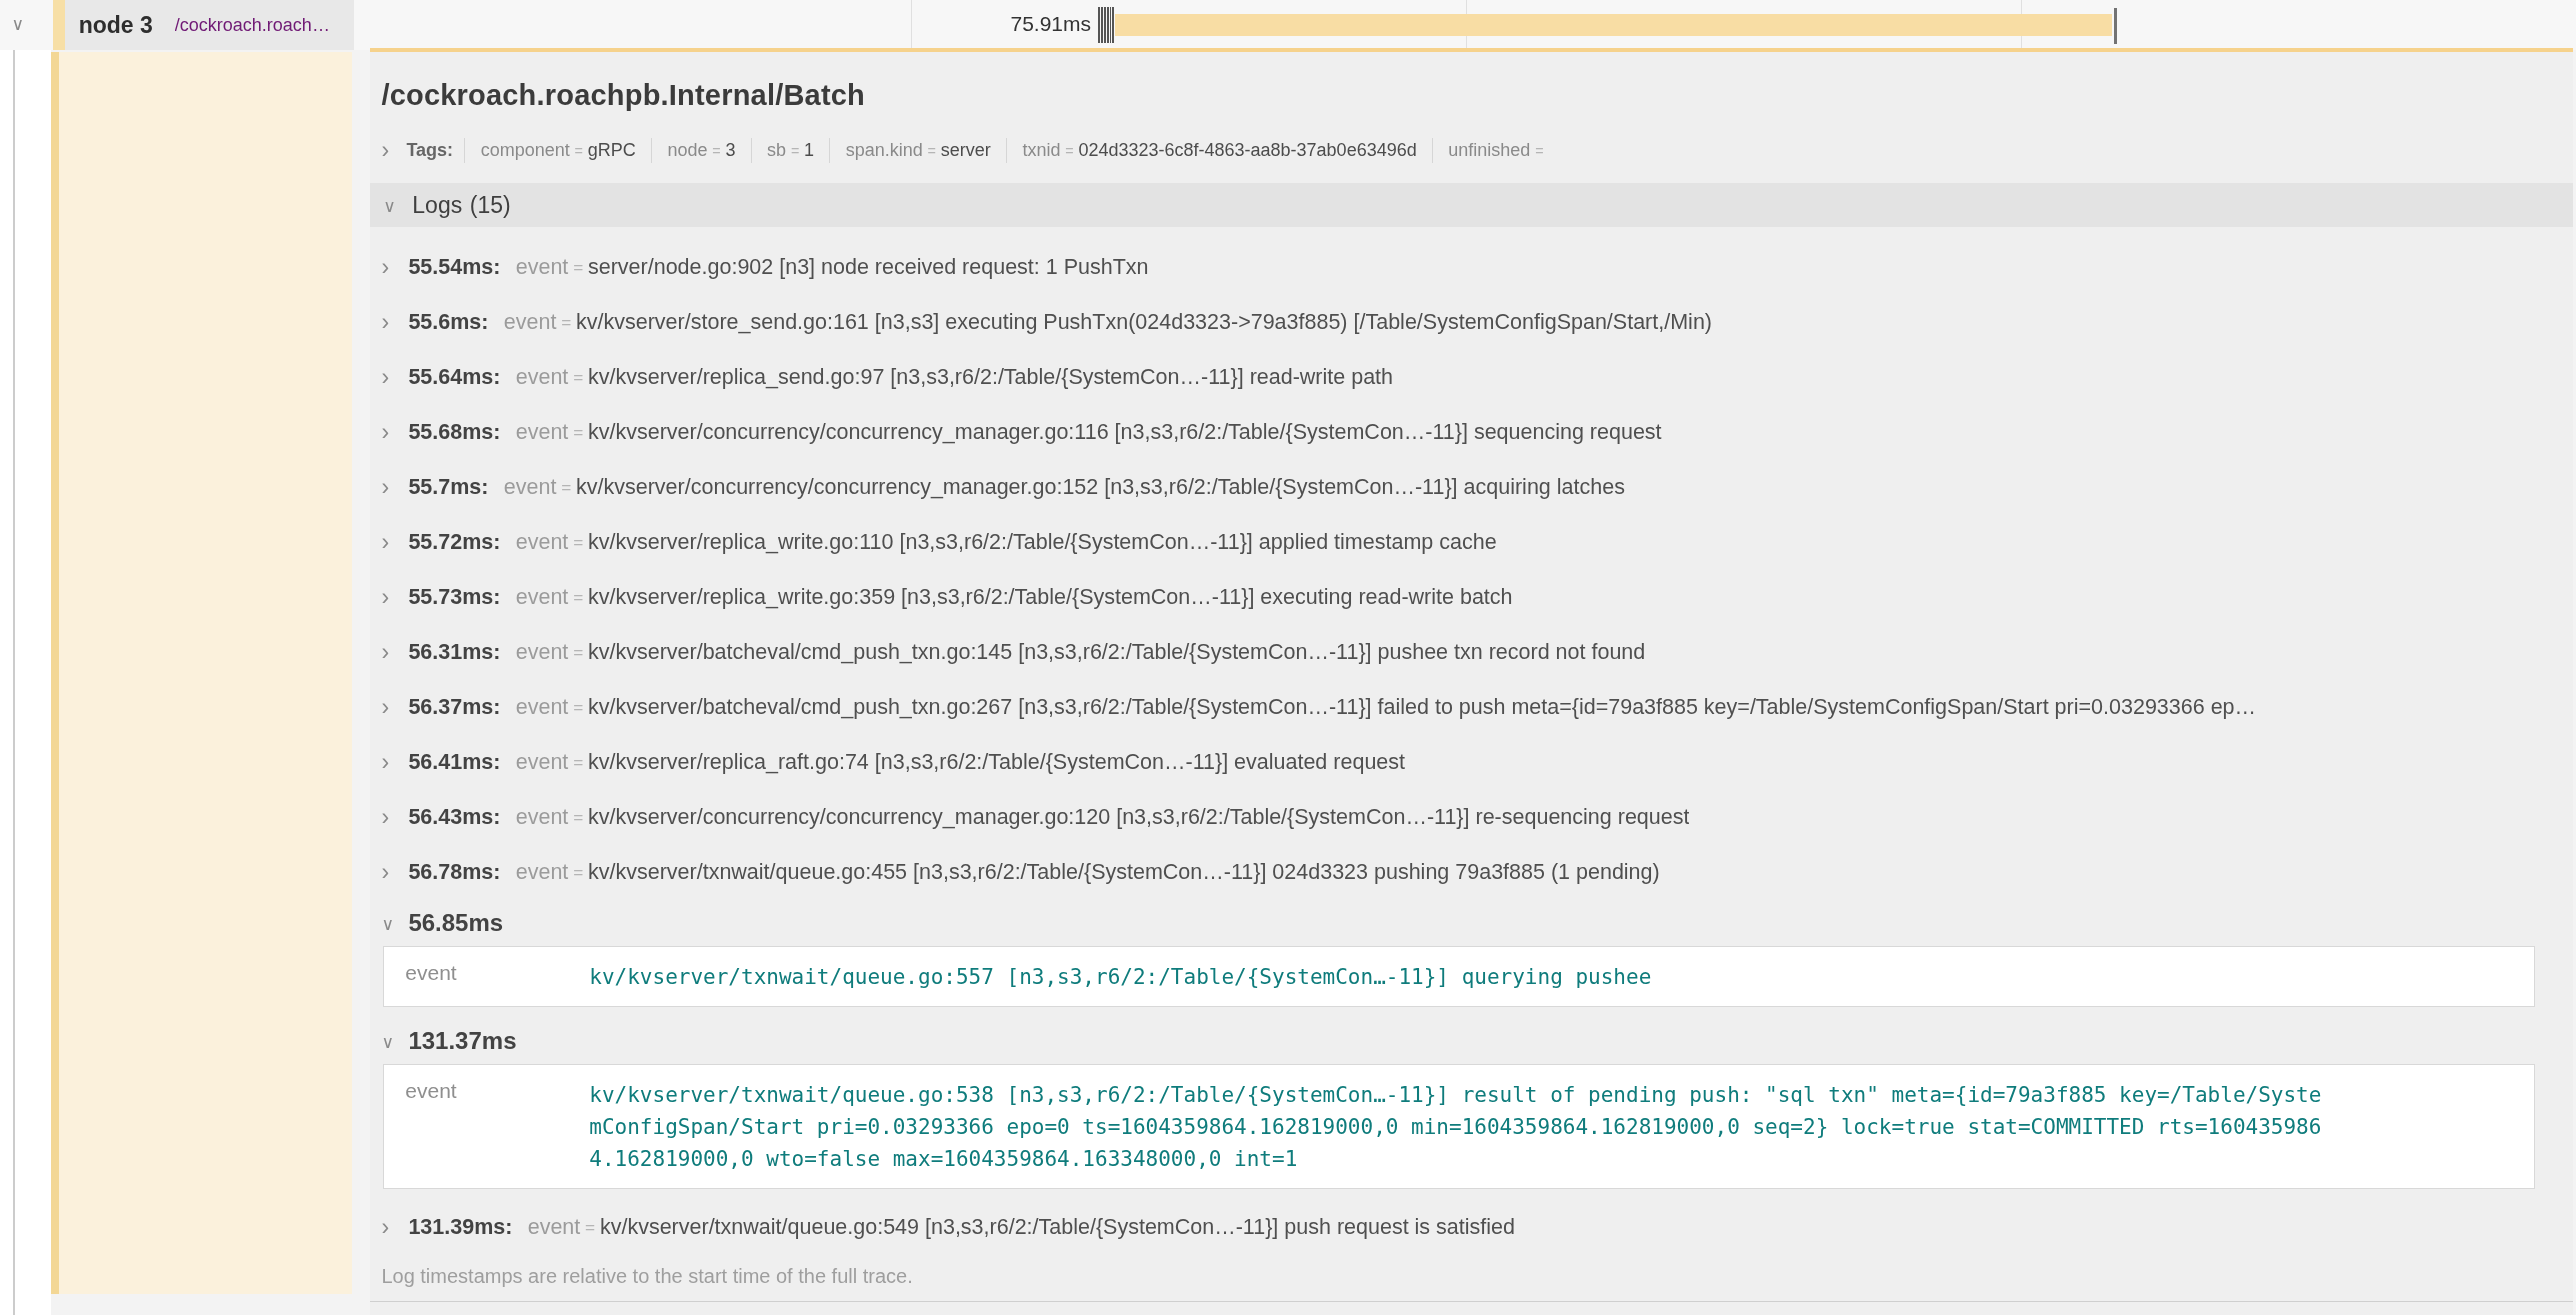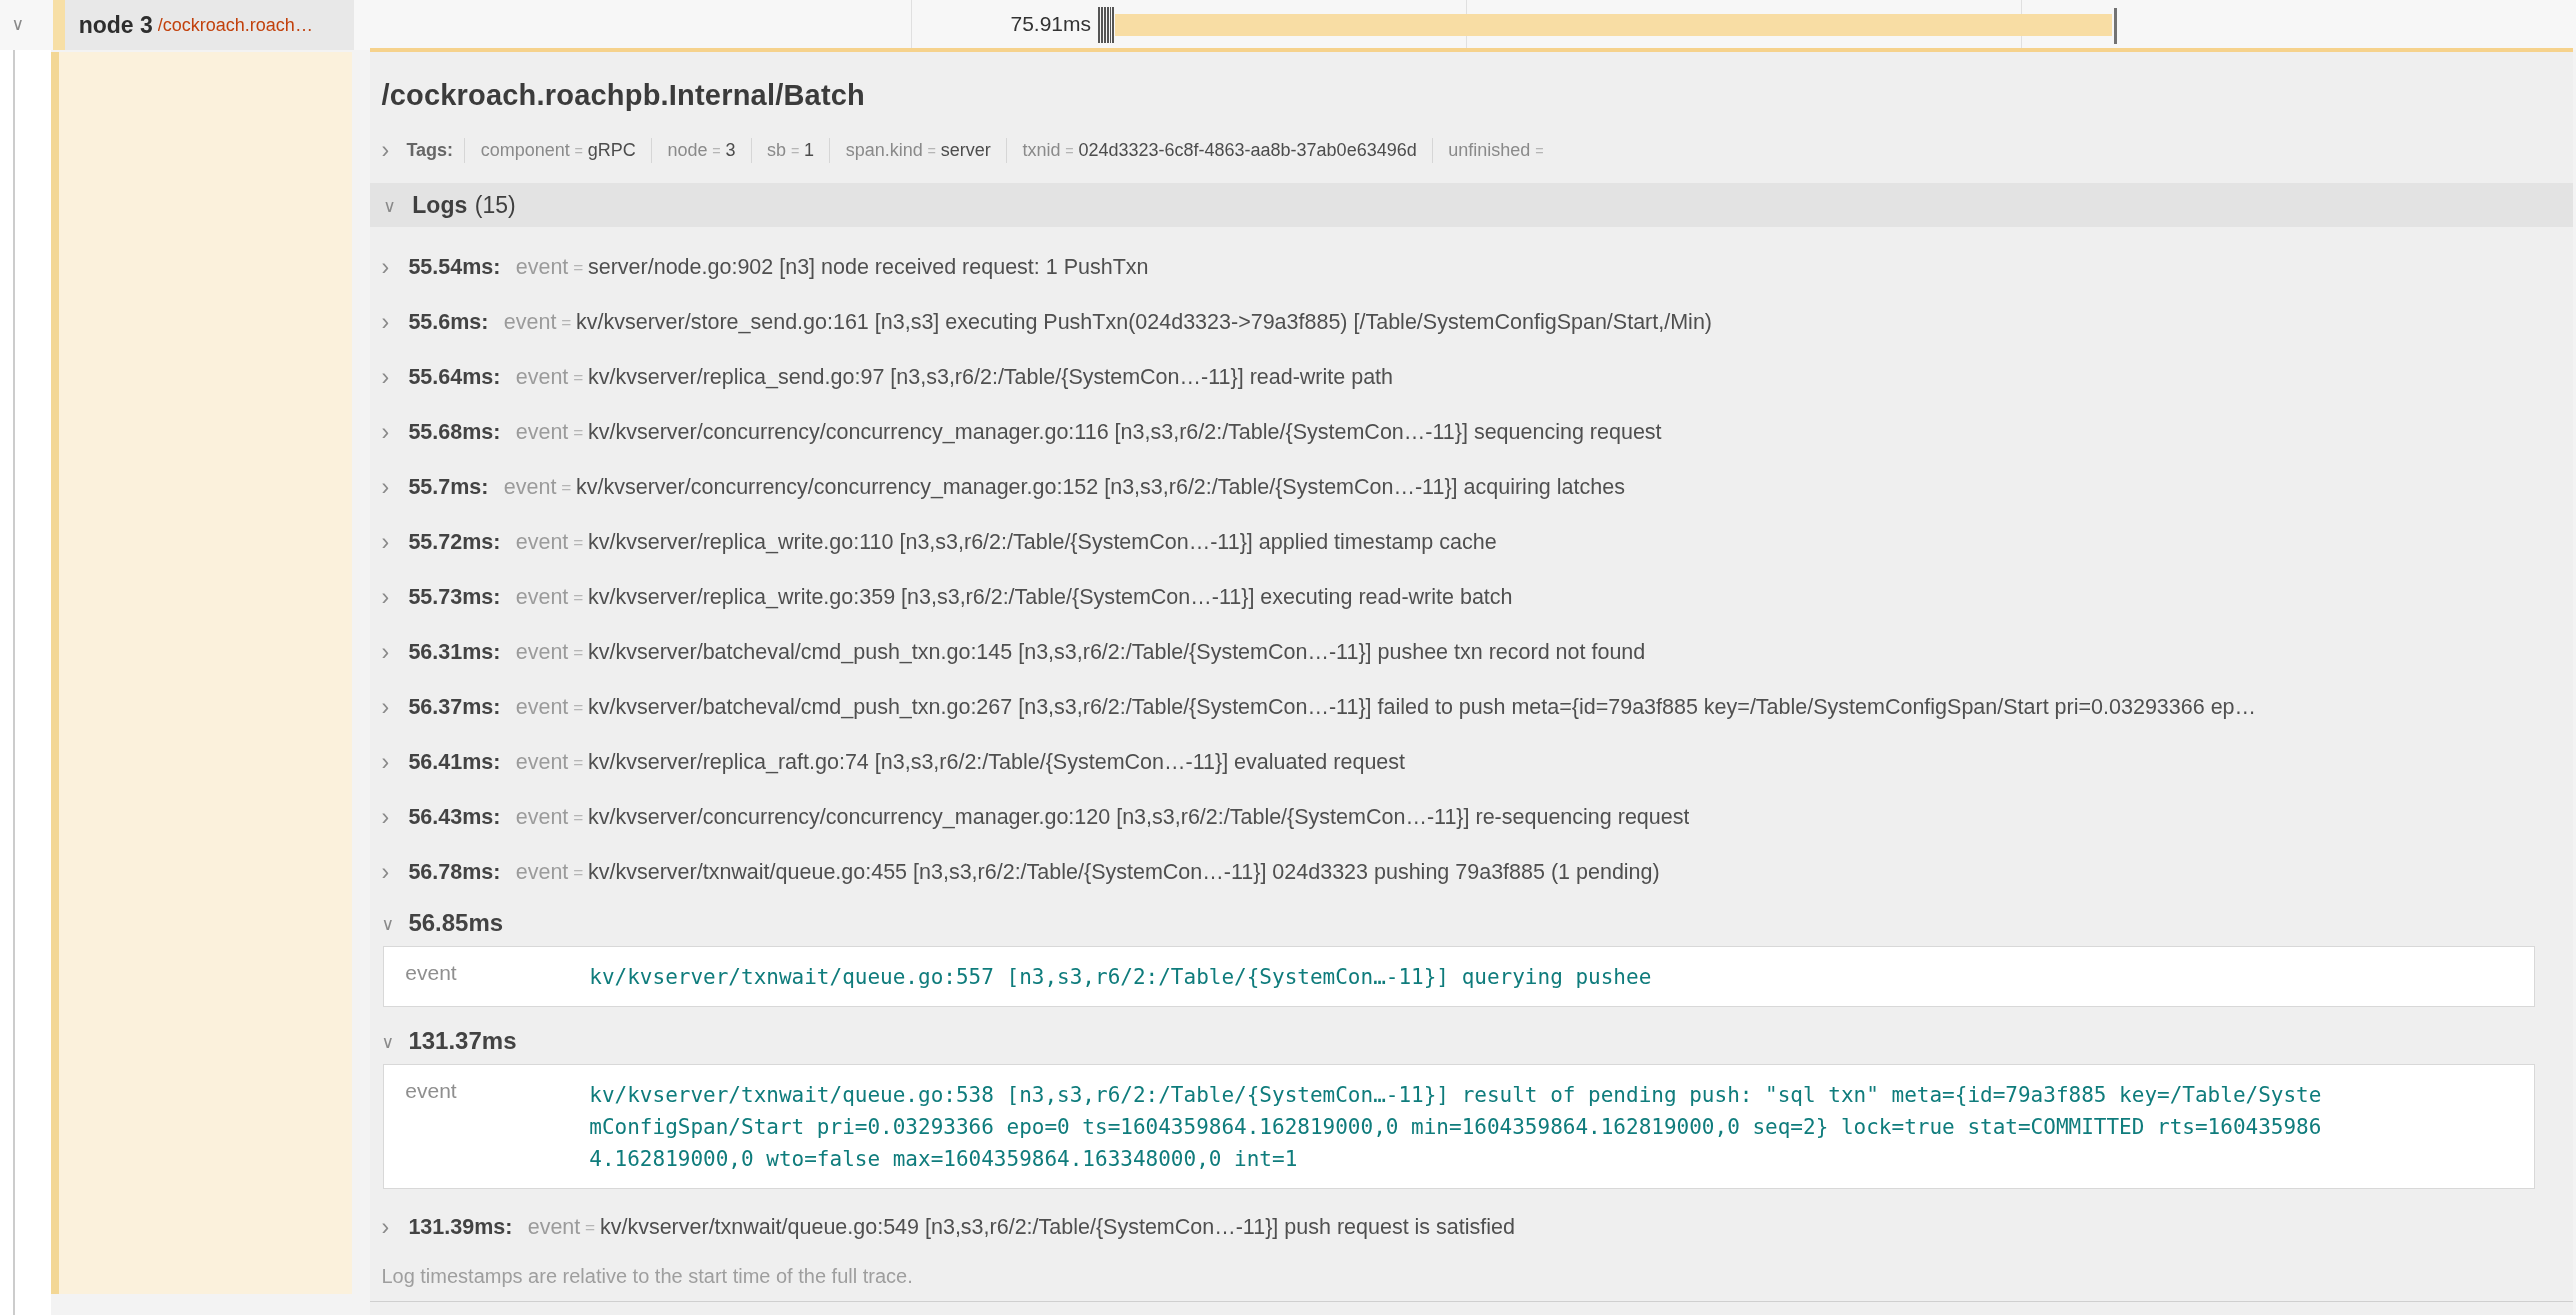--- a/index.html
+++ b/index.html
@@ -10,21 +10,21 @@
   
   .left-gutter { position:absolute; left:0; top:0; width:51px; height:1316px; background:#ffffff; }
   .left-rule { position:absolute; left:13.3px; top:0; width:1.9px; height:1316px; background:#cccccc; }
 
   
   .top-row { position:absolute; left:0; top:0; width:2576px; height:50px; background:#f7f7f7; }
   .top-chevron { position:absolute; left:11.4px; top:11.4px; font-size:21px; color:#666; }
   .span-tab { position:absolute; left:53px; top:0; width:301px; height:50px; background:#e8e8e8; display:flex; align-items:center; cursor:pointer; }
   .span-tab-accent { width:12.4px; height:50px; background:#f7dfa6; flex:none; }
   .span-tab-name { font-size:23px; font-weight:bold; color:#2e2e2e; margin-left:13.3px; white-space:nowrap; }
-  .span-tab-op { font-size:18px; color:#c2410c; margin-left:5px; white-space:nowrap; overflow:hidden; text-overflow:ellipsis; }
+  .span-tab-op { font-size:18px; color:#701a75; margin-left:22px; white-space:nowrap; overflow:hidden; text-overflow:ellipsis; }
 
   .grid-v { position:absolute; top:0; width:1px; height:50px; background:#e0e0e0; }
   .tl-label { position:absolute; left:940px; top:12.4px; width:151px; text-align:right; font-size:21px; color:#333; }
   .tl-ticks { position:absolute; left:1098px; top:6.7px; height:36px; display:flex; gap:1px; }
   .tl-ticks i { display:block; width:1.9px; height:36px; background:#555; }
   .tl-bar { position:absolute; left:1115px; top:14.3px; width:997px; height:22px; background:#f8dda4; cursor:pointer; }
   .tl-endtick { position:absolute; left:2114px; top:7.6px; width:2.9px; height:36px; background:#737373; }
 
   
   .span-column { position:absolute; left:51px; top:52px; width:301px; height:1242px; background:#fbf1dc; }
@@ -47,21 +47,21 @@
   .tags-row .chev { font-size:23px; width:25px; }
   .tags-label { font-weight:bold; color:#666; margin-right:11.4px; }
   .tag-pill { padding:1.9px 15.3px; white-space:nowrap; border-left:1px solid #d6d6d6; }
   .tag-pill:first-of-type { border-left:none; padding-left:3.8px; }
   .tag-key { color:#8a8a8a;margin-top:15px; }
   .eq { color:#b5b5b5; font-size:0.8em; padding:0 4.8px; }
   .tag-val { color:#4c4c4c;text-align:right; }
 
   .logs-header { margin:19px -15.3px 0 -11.4px; height:44px; background:#e3e3e3; display:flex; align-items:center; padding-left:13.3px; font-size:23px; cursor:pointer; }
   .logs-header .chev { font-size:21px; width:29px; }
-  .logs-title { font-weight:bold; color:#3f3f3f; margin-right:7.6px; }
+  .logs-title { font-weight:normal; color:#3f3f3f; margin-right:7.6px; }
   .logs-count { color:#3f3f3f; }
 
   .log-list { padding-top:13.3px; }
   .log-row { height:55px; display:flex; align-items:center; font-size:21.5px; cursor:pointer; white-space:nowrap; overflow:hidden; }
   .log-row .chev { font-size:23px; width:27px; flex:none; }
   .log-time { font-weight:bold; color:#434343; margin-right:15.3px; flex:none; }
   .log-key { color:#9b9b9b; flex:none; }
   .log-msg { color:#4f4f4f; overflow:hidden; text-overflow:clip; }
 
   .log-exp-header { height:46px; display:flex; align-items:center; font-size:24px; cursor:pointer; }

